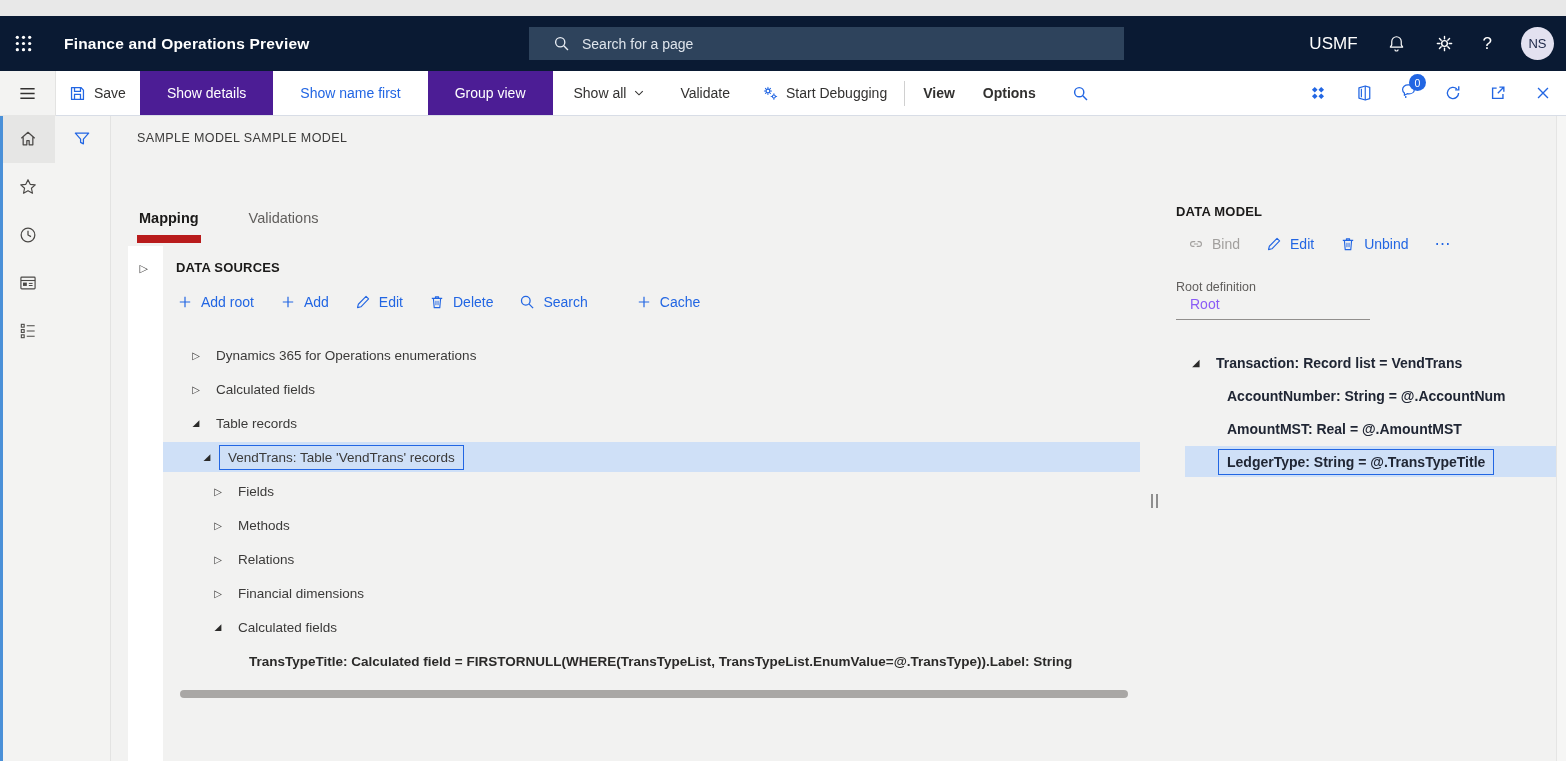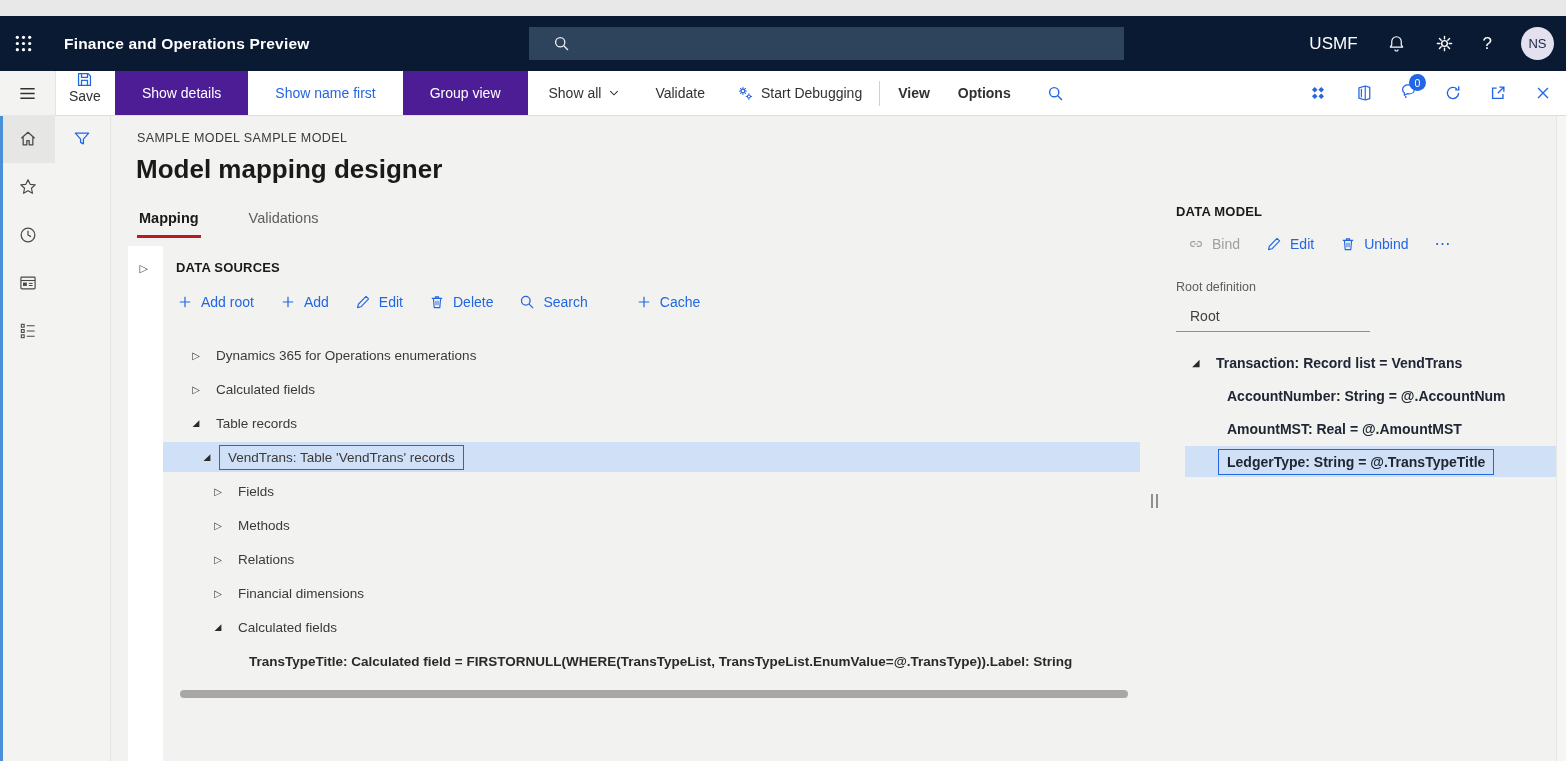--- a/index.html
+++ b/index.html
@@ -23,22 +23,22 @@
   .company{color:#fff;font-size:17px;cursor:pointer;}
   .top-right .ic{width:19px;height:19px;color:#fff;cursor:pointer;}
   .help{color:#fff;font-size:17px;cursor:pointer;}
   .avatar{width:33px;height:33px;border-radius:50%;background:#e3e1f0;color:#202a4a;font-size:13px;
           display:flex;align-items:center;justify-content:center;cursor:pointer;}
 
   
   .actionbar{position:absolute;left:55px;top:55px;right:0;height:44px;background:#fff;
              border-bottom:1px solid #d8dde6;display:flex;align-items:center;}
   .ab-left{display:flex;align-items:center;height:100%;}
-  .save-btn{display:flex;align-items:center;padding:0 14px 0 14px;height:100%;cursor:pointer;
-            font-size:14px;color:#323130;flex-direction:column;}
+  .save-btn{display:flex;align-items:center;gap:8px;padding:0 14px 0 14px;height:100%;cursor:pointer;
+            font-size:14px;color:#323130;}
   .save-btn .ic{width:17px;height:17px;color:#2266e3;}
   .toggle{height:100%;display:flex;align-items:center;padding:0 27px;font-size:14px;cursor:pointer;}
   .toggle.on{background:#4c1d95;color:#fff;}
   .toggle.off{background:#fff;color:#2266e3;}
   .ab-item{display:flex;align-items:center;gap:7px;font-size:14px;color:#323130;cursor:pointer;padding:0 13px;height:100%;}
   .ab-item .chev{width:12px;height:12px;color:#323130;}
   .ab-item .ic.dbg{width:17px;height:17px;color:#2266e3;}
   .ab-item.menu{font-weight:700;padding:0 14px;}
   .ab-sep{width:1px;height:25px;background:#d0d0d0;margin:0 4px;}
   .ab-search{width:17px;height:17px;color:#2266e3;margin-left:22px;cursor:pointer;}
@@ -61,21 +61,21 @@
   
   .edge-left{position:absolute;left:0;top:100px;bottom:0;width:3px;background:#4a90d8;}
   .edge-bottom{position:absolute;left:0;right:0;bottom:0;height:4px;background:#37789f;}
   .vtrack{position:absolute;left:1556px;top:100px;bottom:4px;width:10px;background:#f6f6f5;border-left:1px solid #e5e5e4;}
 
   
   .caption{position:absolute;left:137px;top:115px;font-size:12.5px;color:#3b3a39;letter-spacing:.4px;}
   .page-title{position:absolute;left:136px;top:138px;font-size:26px;font-weight:700;color:#1b1a19;}
   .tabs{position:absolute;left:137px;top:192px;display:flex;gap:46px;}
   .tab{font-size:14.5px;padding:2px 2px 9px;cursor:pointer;color:#605e5c;}
-  .tab.active{color:#1b1a19;font-weight:700;border-bottom:3px solid #b91c1c;}
+  .tab.active{color:#1b1a19;font-weight:700;border-bottom:8px solid #b91c1c;}
 
   
   .gutter{position:absolute;left:128px;top:230px;bottom:4px;width:35px;background:#fff;}
   .gutter .garrow{display:block;margin:16px auto 0;font-size:11px;color:#3b3a39;cursor:pointer;width:12px;}
   .ds-heading{position:absolute;left:176px;top:244px;font-size:13px;font-weight:700;color:#1b1a19;letter-spacing:.2px;}
   .tb{display:flex;align-items:center;gap:26px;}
   .ds-toolbar{position:absolute;left:177px;top:278px;}
   .tlink{display:flex;align-items:center;gap:8px;color:#2266e3;font-size:14px;cursor:pointer;white-space:nowrap;}
   .tlink .ic{width:16px;height:16px;}
   .tlink.disabled{color:#a19f9d;cursor:default;}
@@ -94,22 +94,22 @@
   .tlabel.bold{font-weight:700;color:#2b2a29;}
   .hscroll{position:absolute;left:180px;top:674px;width:948px;height:8px;border-radius:4px;background:#a9a7a5;cursor:pointer;}
   .splitter{position:absolute;left:1151px;top:478px;width:9px;height:14px;display:flex;gap:3px;cursor:col-resize;}
   .splitter i{display:block;width:2px;height:14px;background:#8f8f8f;}
 
   
   .dm-panel{position:absolute;left:1176px;top:100px;width:380px;bottom:4px;}
   .dm-heading{position:absolute;left:0;top:88px;font-size:13px;font-weight:700;color:#1b1a19;letter-spacing:.2px;}
   .dm-toolbar{position:absolute;left:12px;top:120px;}
   .dm-rootdef{position:absolute;left:0;top:164px;font-size:12.5px;color:#605e5c;}
-  .dm-root{position:absolute;left:0;top:190px;width:180px;border-bottom:1px solid #918f8d;
-           padding:2px 0 7px 14px;font-size:14px;color:#404040;cursor:text;}
+  .dm-root{position:absolute;left:0;top:178px;width:180px;border-bottom:1px solid #918f8d;
+           padding:2px 0 7px 14px;font-size:14px;color:#8b5cf6;cursor:text;}
   .dm-tree{position:absolute;left:0;top:230px;right:0;}
   .rrow{height:33px;display:flex;align-items:center;font-size:14px;font-weight:700;color:#202634;cursor:pointer;white-space:nowrap;}
   .rrow .arrow{width:12px;margin-right:14px;text-align:center;flex:0 0 auto;}
   .rrow.sel{height:31px;margin:1px 0 1px 9px;width:358px;background:#cfe0f7;}
 </style>
 </head>
 <body>
 
 <div class="stage">
 
@@ -130,20 +130,21 @@
         </span>
     </div>
     <div class="app-title">Finance and Operations Preview</div>
     <div class="search-box">
       <span class="ic">
           <svg viewBox="0 0 20 20">
         <circle cx="8.5" cy="8.5" r="5.4" fill="none" stroke="currentColor" stroke-width="1.6"></circle>
         <line x1="12.7" y1="12.7" x2="17.6" y2="17.6" stroke="currentColor" stroke-width="1.6"></line>
           </svg>
         </span>
+      <input placeholder="Search for a page" style="">
     </div>
     <div class="top-right">
       <span class="company">USMF</span>
       <span class="ic">
           <svg viewBox="0 0 24 24">
         <path d="M12 3.5a6 6 0 0 0-6 6v4.2L4.2 16.5h15.6L18 13.7V9.5a6 6 0 0 0-6-6z" fill="none" stroke="currentColor" stroke-width="1.5" stroke-linejoin="round"></path>
         <path d="M10 19.5a2 2 0 0 0 4 0" fill="none" stroke="currentColor" stroke-width="1.5"></path>
           </svg>
         </span>
       <span class="ic">
@@ -301,21 +302,20 @@
 
   <div class="filterrail">
     <span class="ic">
         <svg viewBox="0 0 24 24">
       <path d="M4 5h16l-6.3 7.2v5.6l-3.4-1.7v-3.9z" fill="none" stroke="currentColor" stroke-width="1.5" stroke-linejoin="round"></path>
         </svg>
       </span>
   </div>
 
   <div class="caption">SAMPLE MODEL SAMPLE MODEL</div>
-  <div class="page-title">Model mapping designer</div>
   <div class="tabs">
     <div class="tab active">Mapping</div>
     <div class="tab">Validations</div>
   </div>
 
   <div class="gutter">
     <span class="garrow">▷</span>
   </div>
   <div class="ds-heading">DATA SOURCES</div>
   <div class="tb ds-toolbar" id="ds-toolbar">

